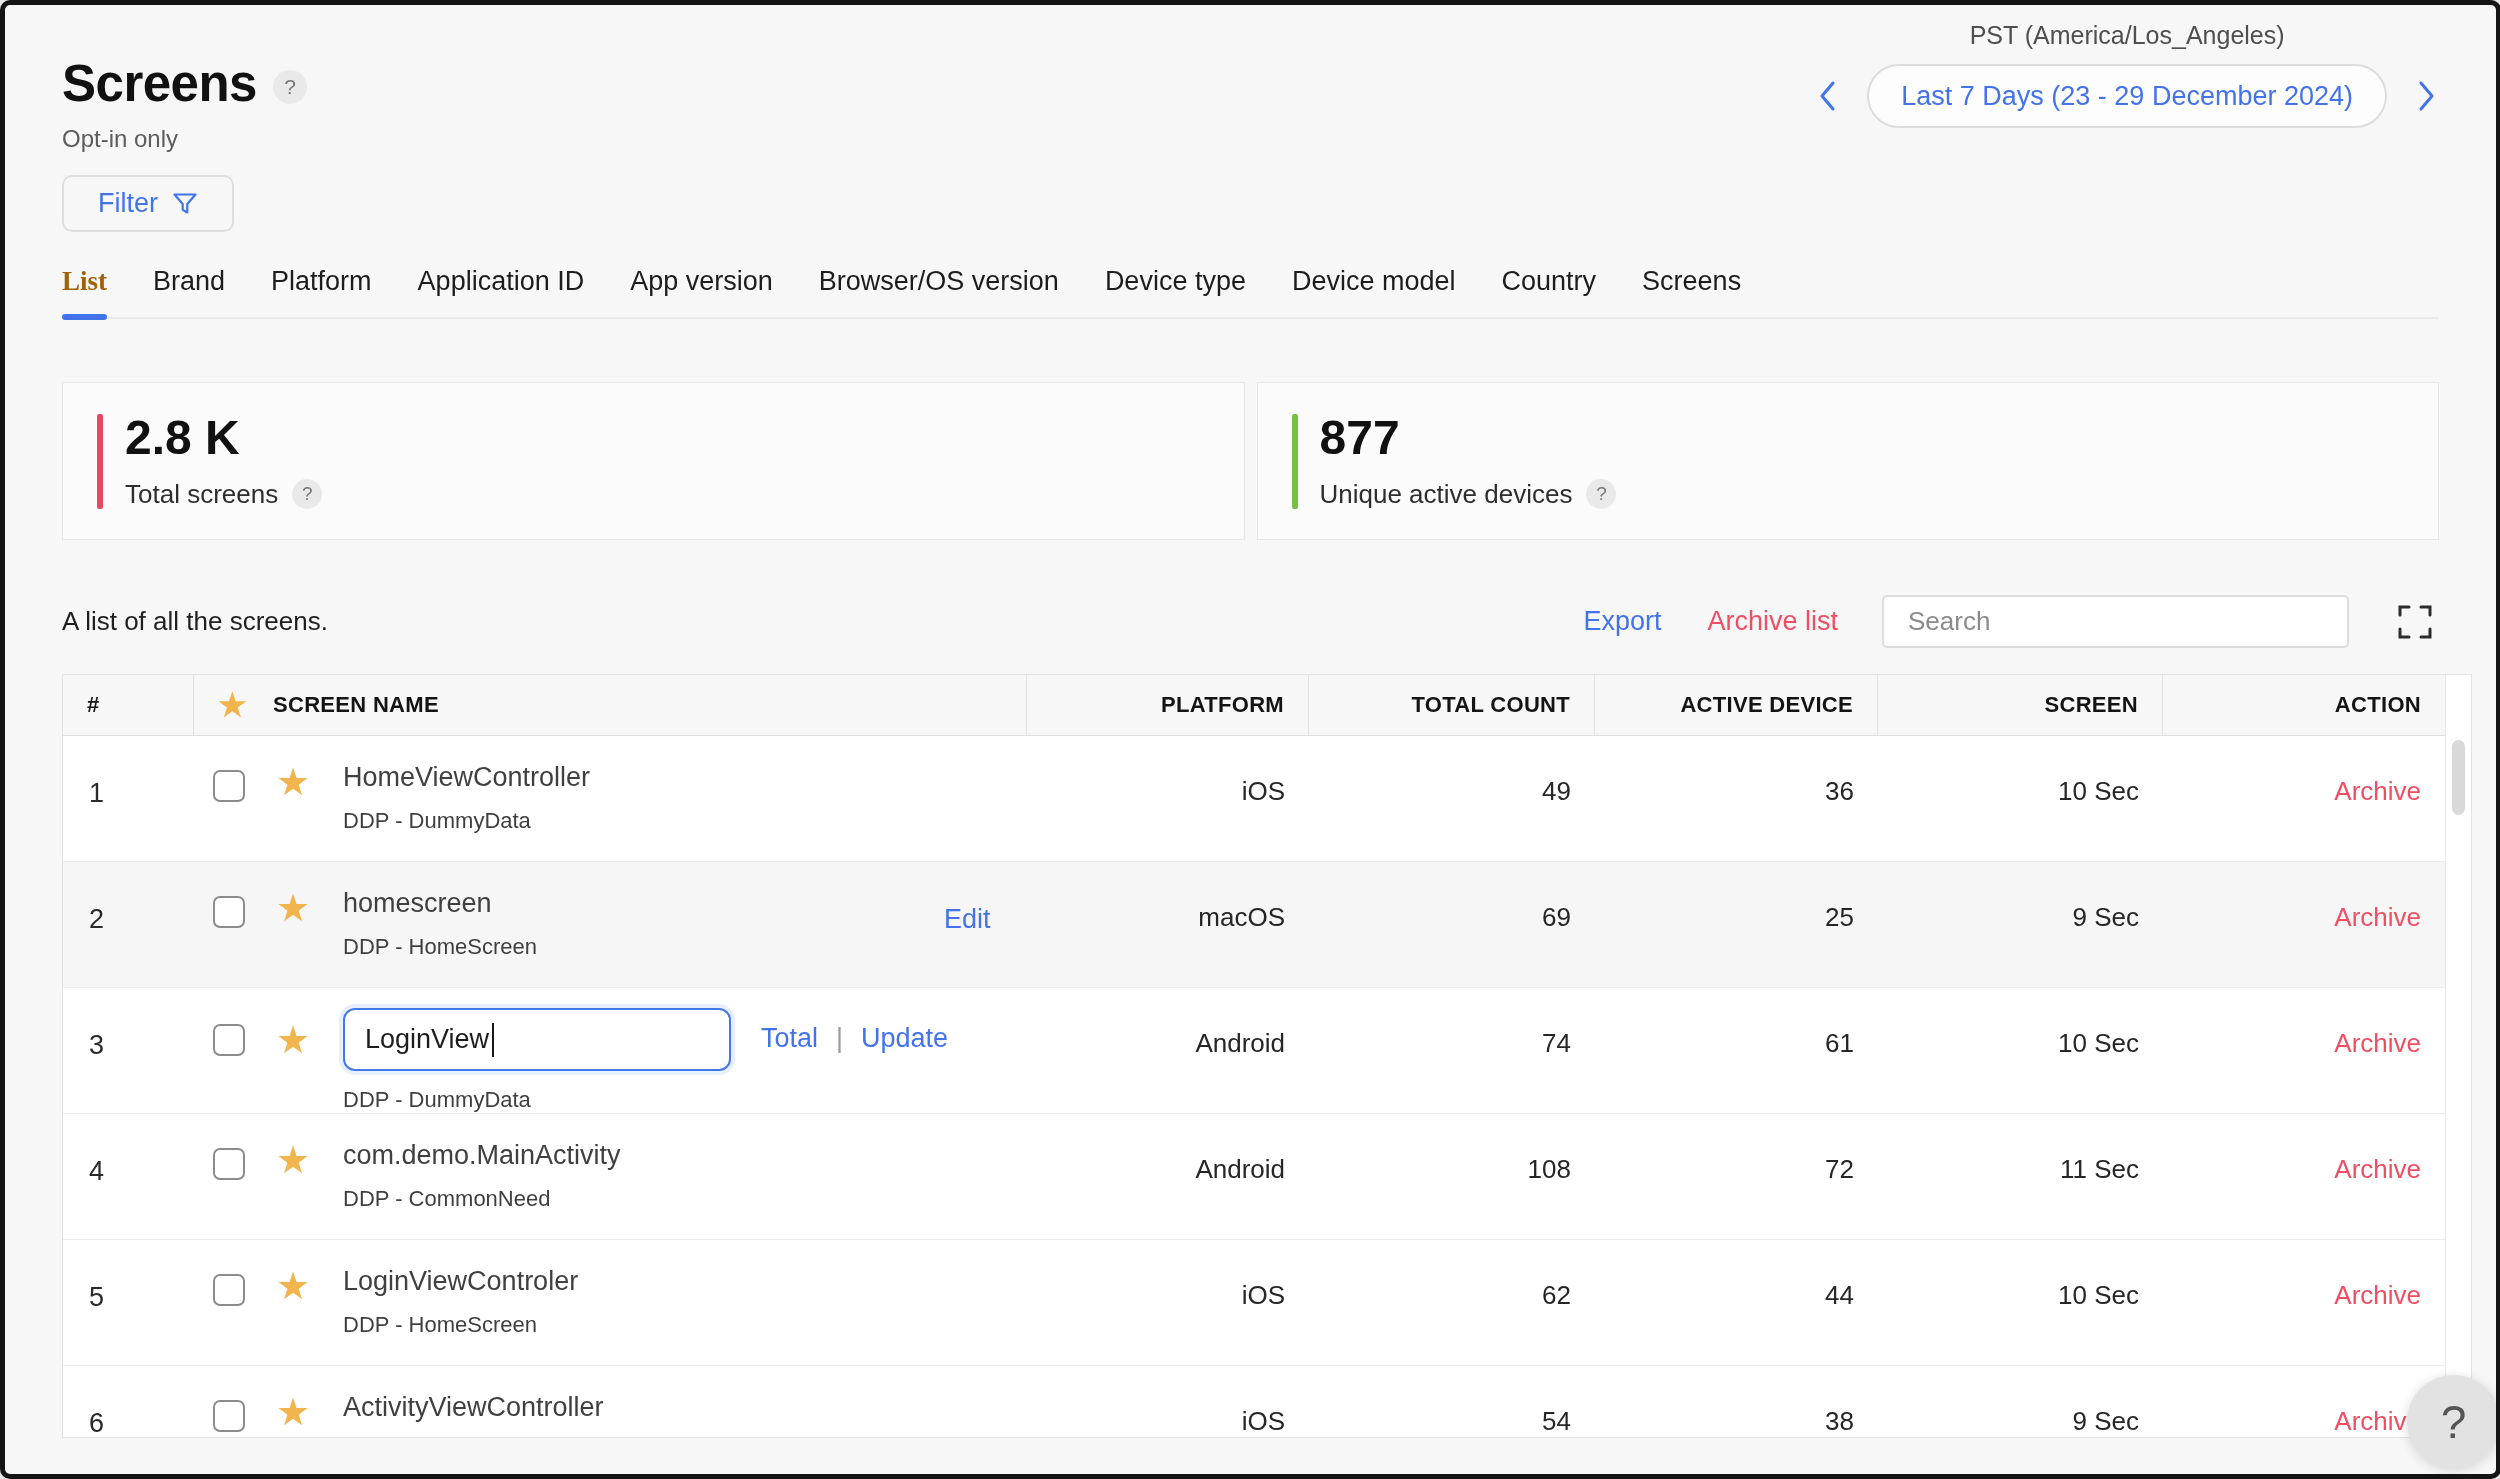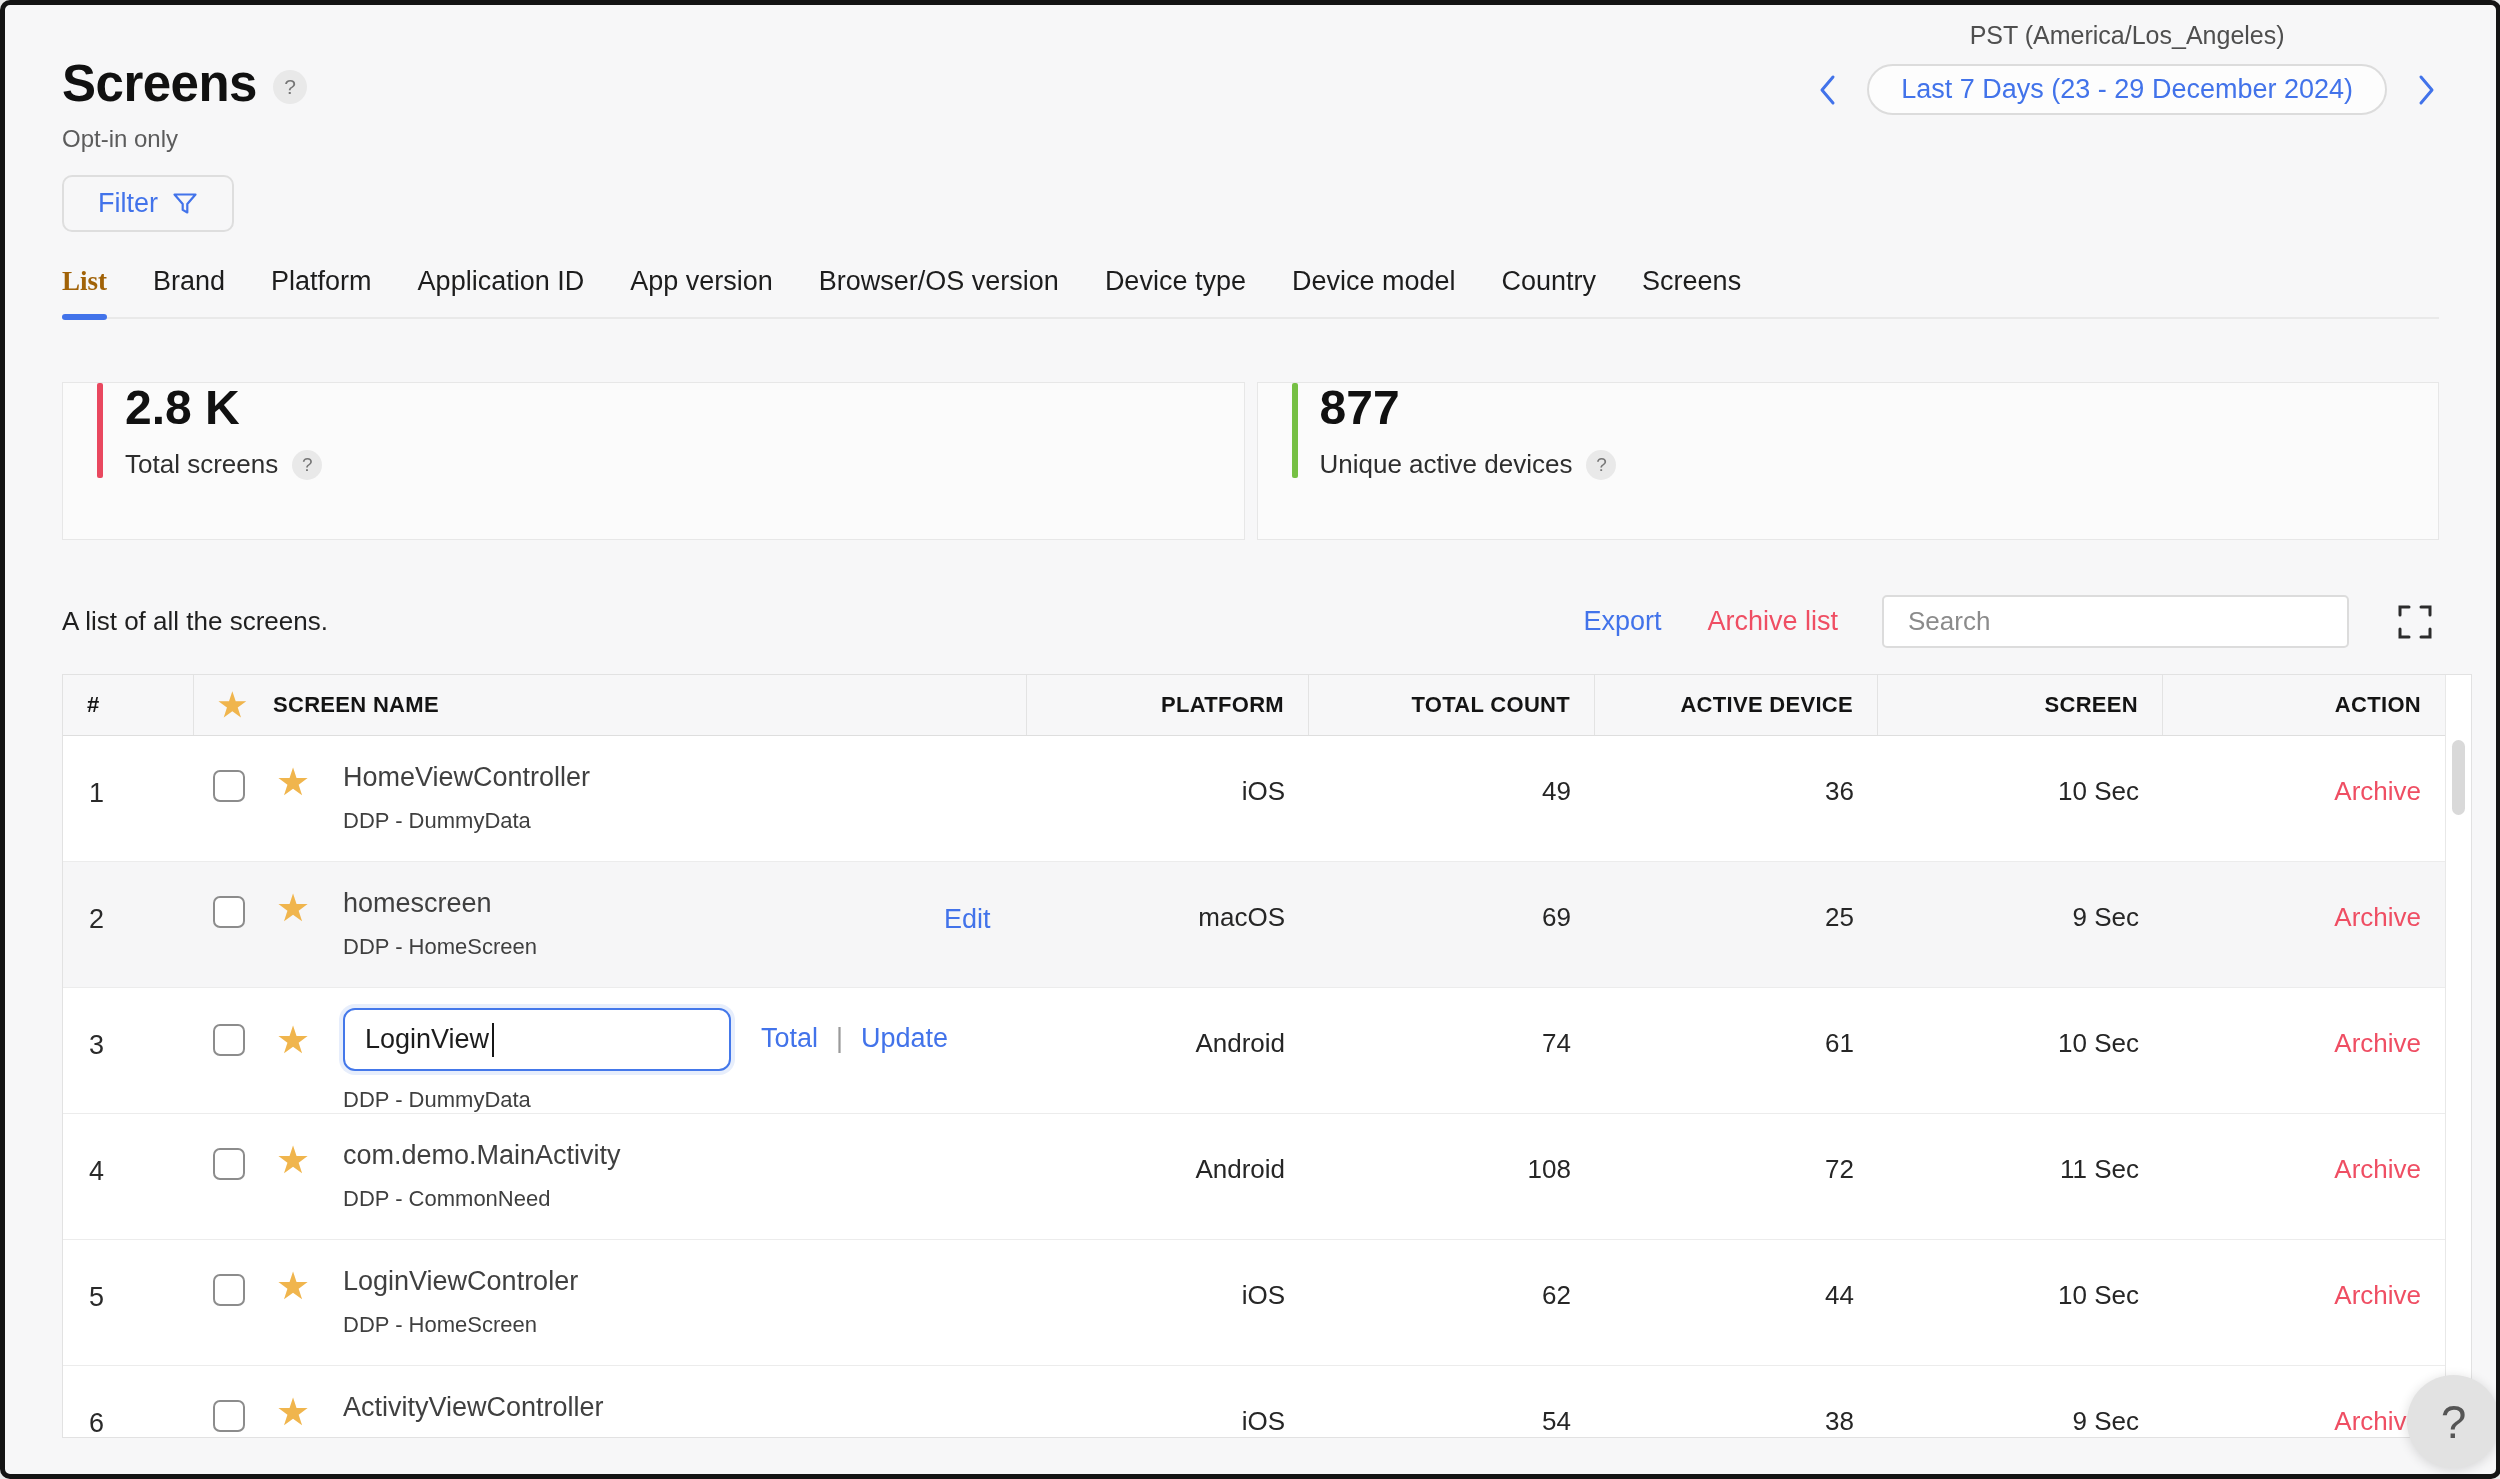--- a/index.html
+++ b/index.html
@@ -15,33 +15,33 @@
   .title-row{display:flex;align-items:flex-start;}
   .page-title{font-size:51px;font-weight:700;letter-spacing:-0.5px;line-height:55px;color:#111;}
   .help-dot{width:34px;height:34px;border-radius:50%;background:#e9e9e9;color:#767676;
     font-size:21px;display:inline-flex;align-items:center;justify-content:center;margin-left:16px;margin-top:14px;}
   .page-subtitle{font-size:24px;color:#5c5c5c;margin-top:14px;}
   .tz-date{position:absolute;top:16px;right:59px;display:flex;flex-direction:column;align-items:center;}
   .tz-label{font-size:25px;color:#4f4f4f;}
   .range-row{display:flex;align-items:center;margin-top:14px;gap:28px;}
   .chev{width:22px;height:32px;display:flex;align-items:center;justify-content:center;cursor:pointer;}
   .date-pill{border:2px solid #dcdcdc;border-radius:989px;background:#fdfdfd;
-    padding:0 32px;height:51px;display:flex;align-items:center;
+    padding:0 32px;height:64px;display:flex;align-items:center;
     font-size:27px;color:#4273ea;cursor:pointer;}
   .filter-btn{margin:22px 0 0 57px;display:inline-flex;align-items:center;
     border:2px solid #dedede;border-radius:10px;background:transparent;
     height:57px;padding:0 34px;font-size:27px;color:#4273ea;cursor:pointer;gap:14px;}
   
   .tabs{display:flex;gap:46px;margin:34px 57px 0 57px;border-bottom:2px solid #e9e9e9;}
   .tab{font-size:27px;color:#1d1d1d;padding-bottom:20px;position:relative;cursor:pointer;white-space:nowrap;}
   .tab.active{color:#a16207;font-weight:700;font-family:Liberation Serif, serif;}
   .tab.active::after{content:"";position:absolute;left:0;right:0;bottom:-3px;height:6px;background:#4273ea;border-radius:3px;}
   
   .stats{display:flex;gap:12px;margin:63px 57px 0 57px;}
-  .stat-card{flex:1;height:158px;background:#fbfbfb;border:1px solid #e7e7e7;display:flex;align-items:flex-start;}
+  .stat-card{flex:1;height:158px;background:#fbfbfb;border:1px solid #e7e7e7;display:flex;align-items:center;}
   .stat-bar{width:6px;height:95px;margin-left:34px;border-radius:2px;}
   .stat-body{margin-left:22px;display:flex;flex-direction:column;}
   .stat-value{font-size:48px;font-weight:700;color:#111;line-height:50px;}
   .stat-label-row{display:flex;align-items:center;margin-top:16px;}
   .stat-label{font-size:26px;color:#2e2e2e;}
   .stat-help{width:30px;height:30px;border-radius:50%;background:#e9e9e9;color:#767676;
     font-size:19px;display:inline-flex;align-items:center;justify-content:center;margin-left:14px;margin-top:0;}
   
   .list-toolbar{display:flex;align-items:center;margin:55px 61px 0 57px;}
   .list-desc{font-size:26px;color:#1f1f1f;flex:1;}

